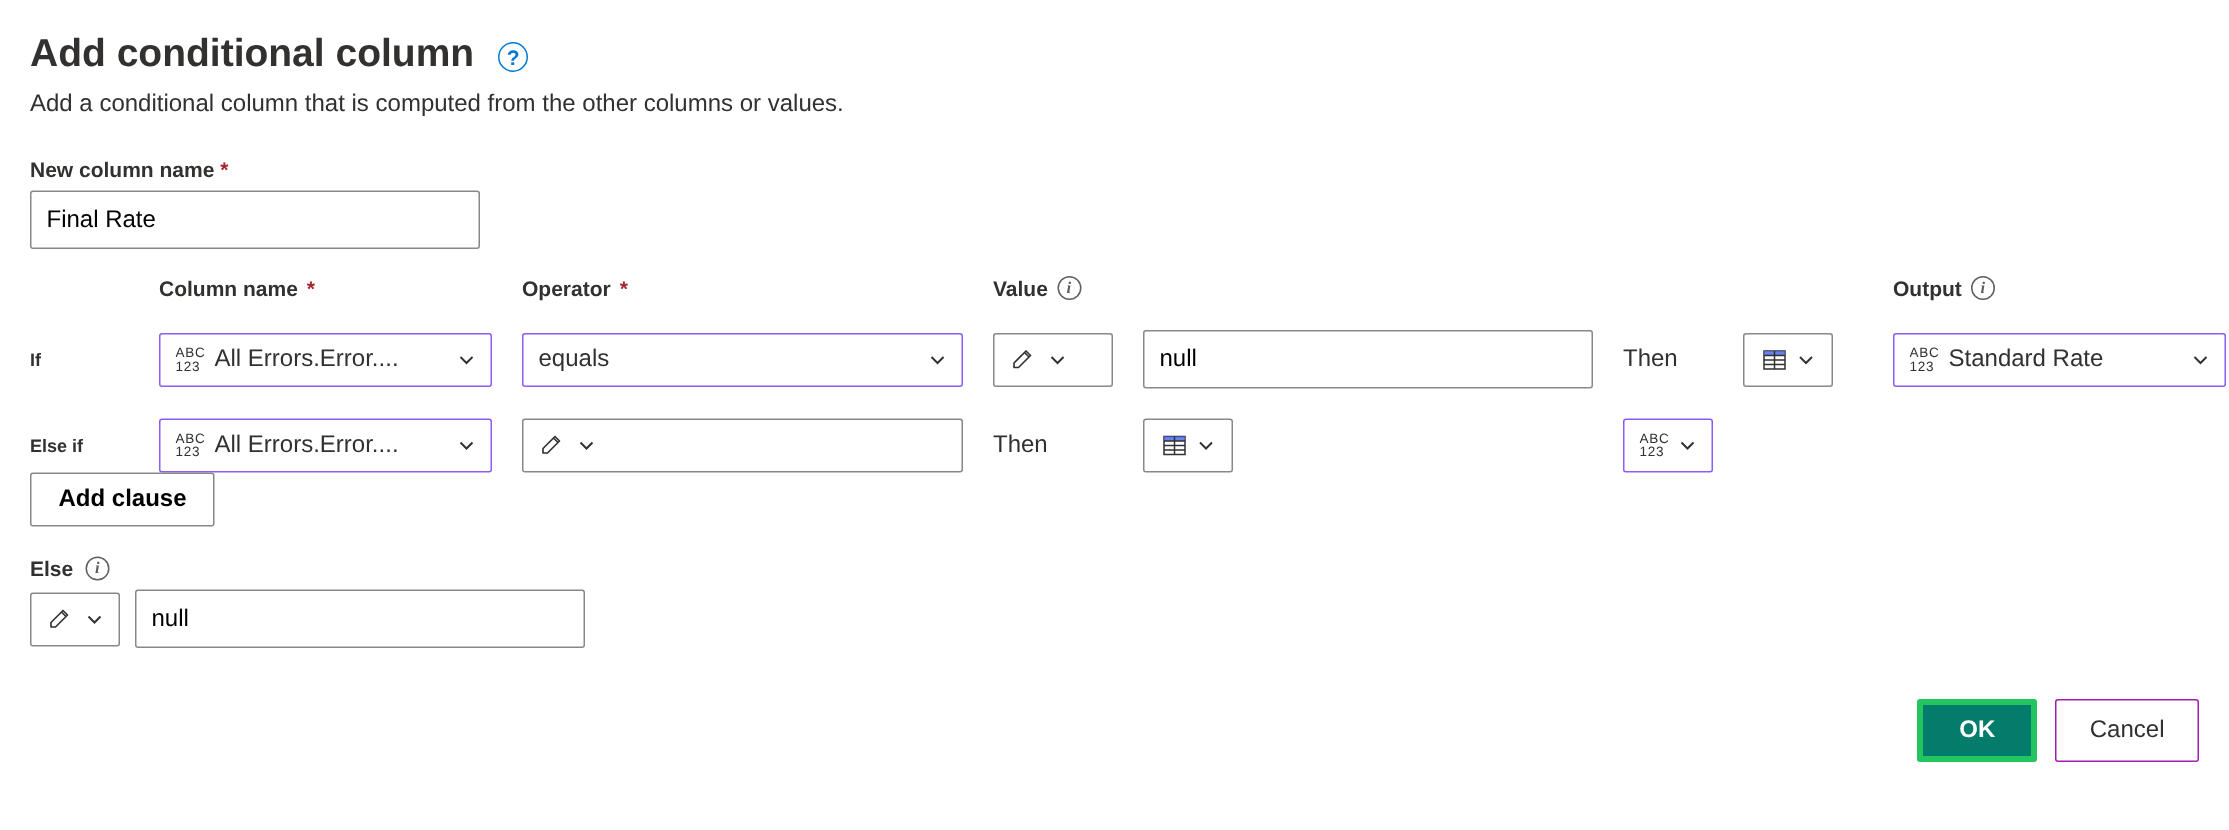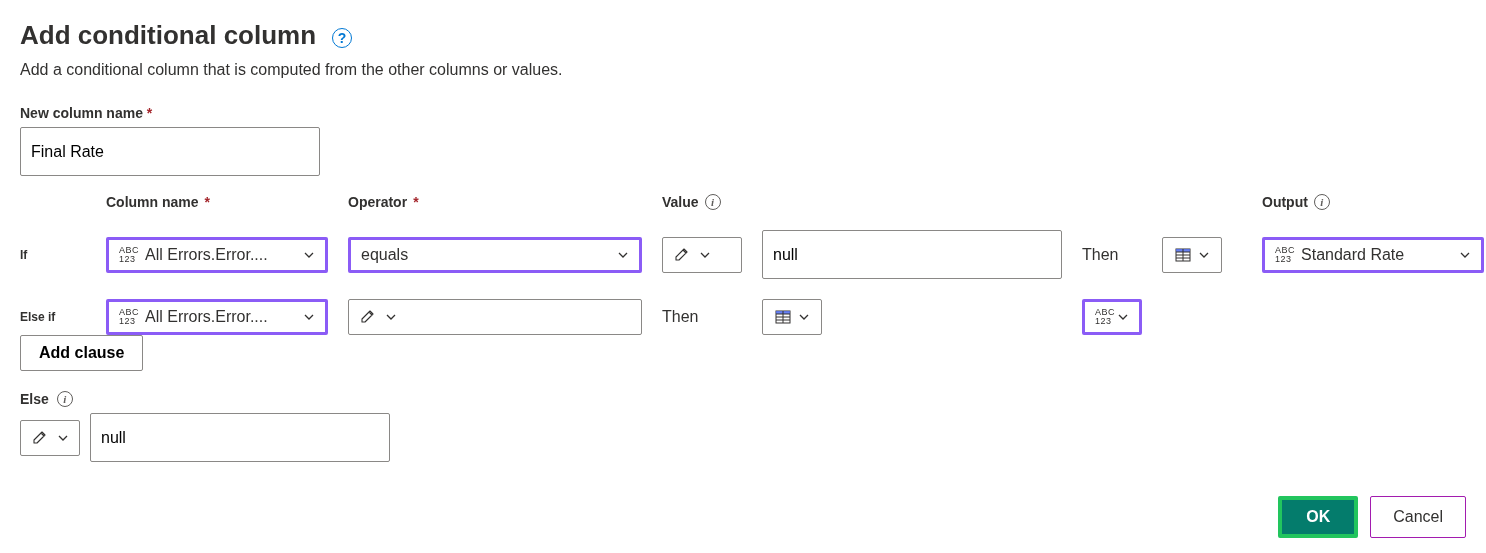--- a/index.html
+++ b/index.html
@@ -21,30 +21,30 @@
   .header-row { display: flex; align-items: center; gap: 16px; margin-bottom: 6px; }
   .subtitle { font-size: 16px; margin: 0 0 26px 0; }
   .field-label { font-weight: 600; font-size: 14px; margin-bottom: 6px; }
   .req { color: #a4262c; }
   .text-input {
     border: 1px solid #8a8886;
     border-radius: 2px;
     padding: 6px 10px;
     font-size: 16px;
     font-family: inherit;
-    height: 49px;
+    height: 39px;
     outline: none;
     background: #fff;
   }
   .text-input.newcol { width: 300px; margin-bottom: 18px; }
   .grid { display: grid; grid-template-columns: 66px 222px 294px 80px 300px 60px 80px 222px; column-gap: 10px; row-gap: 10px; align-items: center; gap: 20px; }
   .hdr { font-weight: 600; font-size: 14px; display: flex; align-items: center; gap: 6px; }
   .dropdown {
     display: flex; align-items: center; justify-content: space-between;
-    border: 3px solid #8b5cf6; border-radius: 2px; height: 36px;
+    border: 1px solid #8b5cf6; border-radius: 2px; height: 36px;
     padding: 0 10px; background: #fff; cursor: pointer; font-size: 16px;
     overflow: hidden; white-space: nowrap;
   }
   .dropdown .txt { overflow: hidden; text-overflow: ellipsis; flex: 1; }
   .dropdown .left { display: flex; align-items: center; gap: 6px; overflow: hidden; }
   .small-dd {
     display: flex; align-items: center; gap: 8px;
     border: 1px solid #8a8886; border-radius: 2px; height: 36px;
     padding: 0 10px; background: #fff; cursor: pointer;
   }

